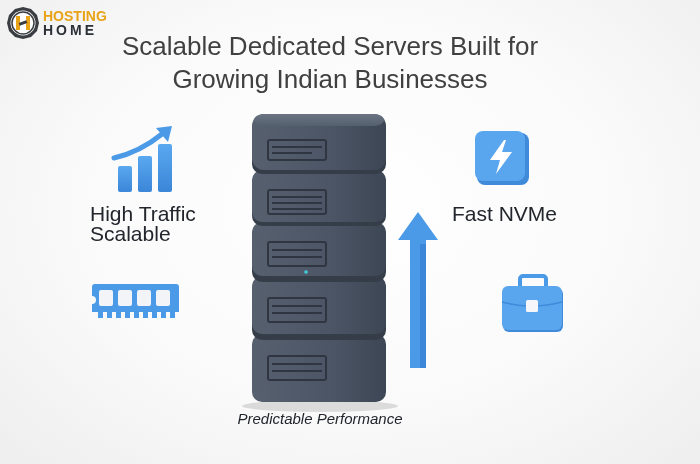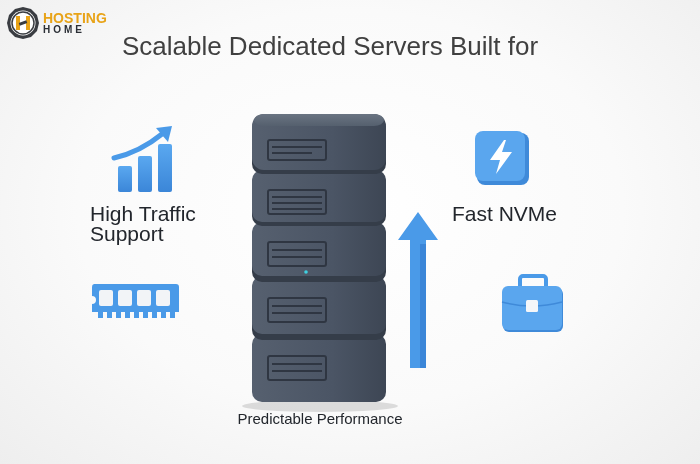--- a/index.html
+++ b/index.html
@@ -5,29 +5,29 @@
   html, body { margin:0; padding:0; }
   body {
     width:700px; height:464px; overflow:hidden; position:relative;
     background: radial-gradient(ellipse at 50% 45%, #ffffff 0%, #fafafa 55%, #eeeeee 100%);
     font-family: "Liberation Sans", sans-serif; color:#2b2f36;
   }
   .logo { position:absolute; left:6px; top:6px; display:flex; align-items:center; }
   .logo-badge { width:34px; height:34px; }
   .logo-text { margin-left:3px; line-height:1; }
   .logo-top { color:#e8a317; font-weight:bold; font-size:14px; letter-spacing:0; }
-  .logo-bot { color:#2b2f36; font-weight:bold; font-size:10px; letter-spacing:3px; }
+  .logo-bot { color:#2b2f36; font-weight:bold; font-size:14px; letter-spacing:3px; }
   .title {
     position:absolute; left:80px; top:30px; width:500px; text-align:center;
     font-size:26px; line-height:33px; color:#404040; font-weight:normal;
   }
   .feature { position:absolute; text-align:left; font-size:21px; line-height:20px; color:#22262c; }
   .feature .lbl { display:block; }
   .icon { position:absolute; }
-  .perf { position:absolute; left:200px; top:410px; width:240px; text-align:center; font-size:15px; color:#22262c; }
+  .perf { position:absolute; left:200px; top:410px; width:240px; text-align:center; font-size:15px; color:#22262c;font-style:italic; }
 </style>
 </head>
 <body>
 
 <div class="logo">
   <svg class="logo-badge" viewBox="0 0 34 34">
     <g transform="translate(17,17)">
       <polygon fill="#3a3d42" points="0,-16 4,-15 8,-14 11,-11 14,-8 15,-4 16,0 15,4 14,8 11,11 8,14 4,15 0,16 -4,15 -8,14 -11,11 -14,8 -15,4 -16,0 -15,-4 -14,-8 -11,-11 -8,-14 -4,-15"></polygon>
       <circle r="12.5" fill="#ffffff"></circle>
       <circle r="11" fill="none" stroke="#3a3d42" stroke-width="1.5"></circle>
@@ -37,38 +37,39 @@
     </g>
   </svg>
   <div class="logo-text">
     <div class="logo-top">HOSTING</div>
     <div class="logo-bot">HOME</div>
   </div>
 </div>
 
 <div class="title">
   <div>Scalable Dedicated Servers Built for</div>
+  <div>Growing Indian Businesses</div>
 </div>
 
 <svg class="icon" style="left:110px;top:124px;width:72px;height:72px" viewBox="0 0 72 72">
   <defs>
       <linearGradient id="gb" x1="0" y1="0" x2="0" y2="1">
         <stop offset="0" stop-color="#5aa8f0"></stop>
         <stop offset="1" stop-color="#3b86d8"></stop>
       </linearGradient>
     </defs>
   <rect x="8" y="42" width="14" height="26" rx="2" fill="url(#gb)"></rect>
   <rect x="28" y="32" width="14" height="36" rx="2" fill="url(#gb)"></rect>
   <rect x="48" y="20" width="14" height="48" rx="2" fill="url(#gb)"></rect>
   <path d="M4 34 Q 30 28 52 10" fill="none" stroke="#4a9ae8" stroke-width="5" stroke-linecap="round"></path>
   <polygon points="46,4 62,2 58,18" fill="#4a9ae8"></polygon>
 </svg>
 <div class="feature" style="left:90px;top:204px;width:110px">
   <span class="lbl">High Traffic</span>
-  <span class="lbl">Support</span>
+  <span class="lbl">Scalable</span>
 </div>
 
 <svg class="icon" style="left:90px;top:282px;width:90px;height:40px" viewBox="0 0 90 40">
   <path d="M4 2 H86 a3 3 0 0 1 3 3 V30 H2 V22 a4 4 0 0 0 0 -8 V5 a3 3 0 0 1 2 -3 Z" fill="#4a9ae8"></path>
   <rect x="9" y="8" width="14" height="16" rx="2" fill="#f2f4f7"></rect>
   <rect x="28" y="8" width="14" height="16" rx="2" fill="#f2f4f7"></rect>
   <rect x="47" y="8" width="14" height="16" rx="2" fill="#f2f4f7"></rect>
   <rect x="66" y="8" width="14" height="16" rx="2" fill="#f2f4f7"></rect>
   <g fill="#4a9ae8">
     <rect x="8" y="30" width="5" height="6"></rect>

